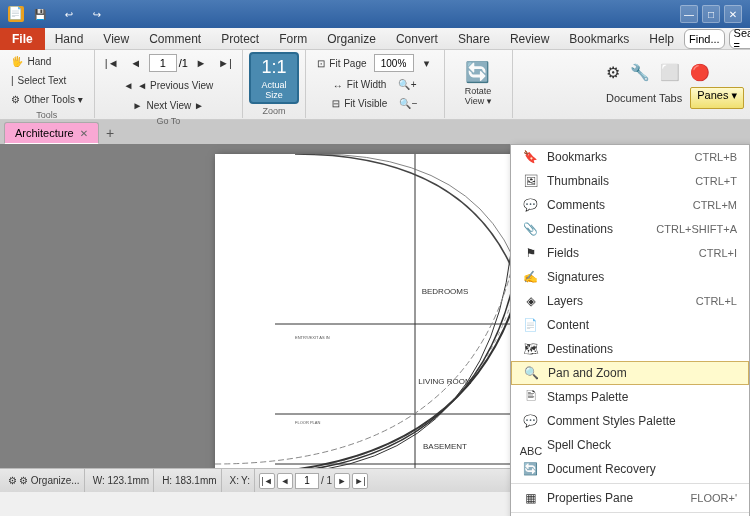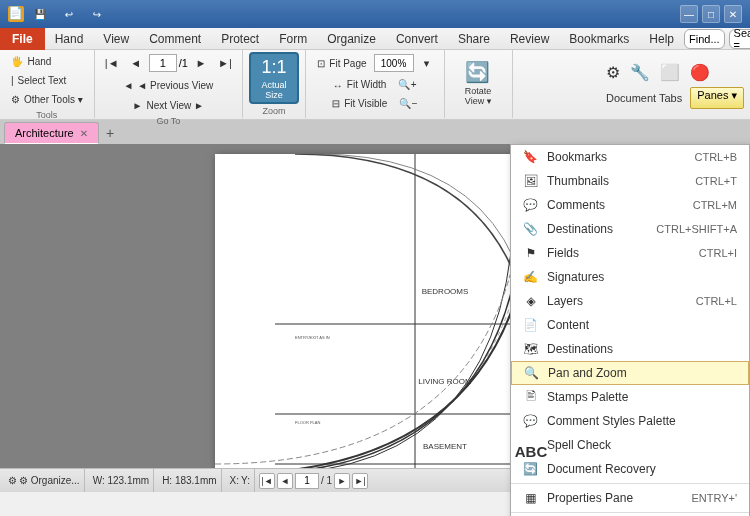--- a/index.html
+++ b/index.html
@@ -556,34 +556,34 @@
       <span class="dropdown-item-icon">🖹</span>
       <span>Stamps Palette</span>
       <span class="shortcut"></span>
     </div>
     <div class="dropdown-item">
       <span class="dropdown-item-icon">💬</span>
       <span>Comment Styles Palette</span>
       <span class="shortcut"></span>
     </div>
     <div class="dropdown-item">
-      <span class="dropdown-item-icon" style="font-weight:bold;font-size:15px;margin-top:12px;">ABC</span>
+      <span class="dropdown-item-icon" style="font-weight:normal;font-size:11px;margin-top:12px;">ABC</span>
       <span>Spell Check</span>
       <span class="shortcut"></span>
     </div>
     <div class="dropdown-item">
       <span class="dropdown-item-icon">🔄</span>
       <span>Document Recovery</span>
       <span class="shortcut"></span>
     </div>
     <div class="dropdown-separator"></div>
     <div class="dropdown-item">
       <span class="dropdown-item-icon">▦</span>
       <span>Properties Pane</span>
-      <span class="shortcut">ENTRY+'</span>
+      <span class="shortcut">FLOOR+'</span>
     </div>
     <div class="dropdown-separator"></div>
     <div class="dropdown-item">
 
       <span class="shortcut"></span>
     </div>
 
   </div>
 </div>
 

